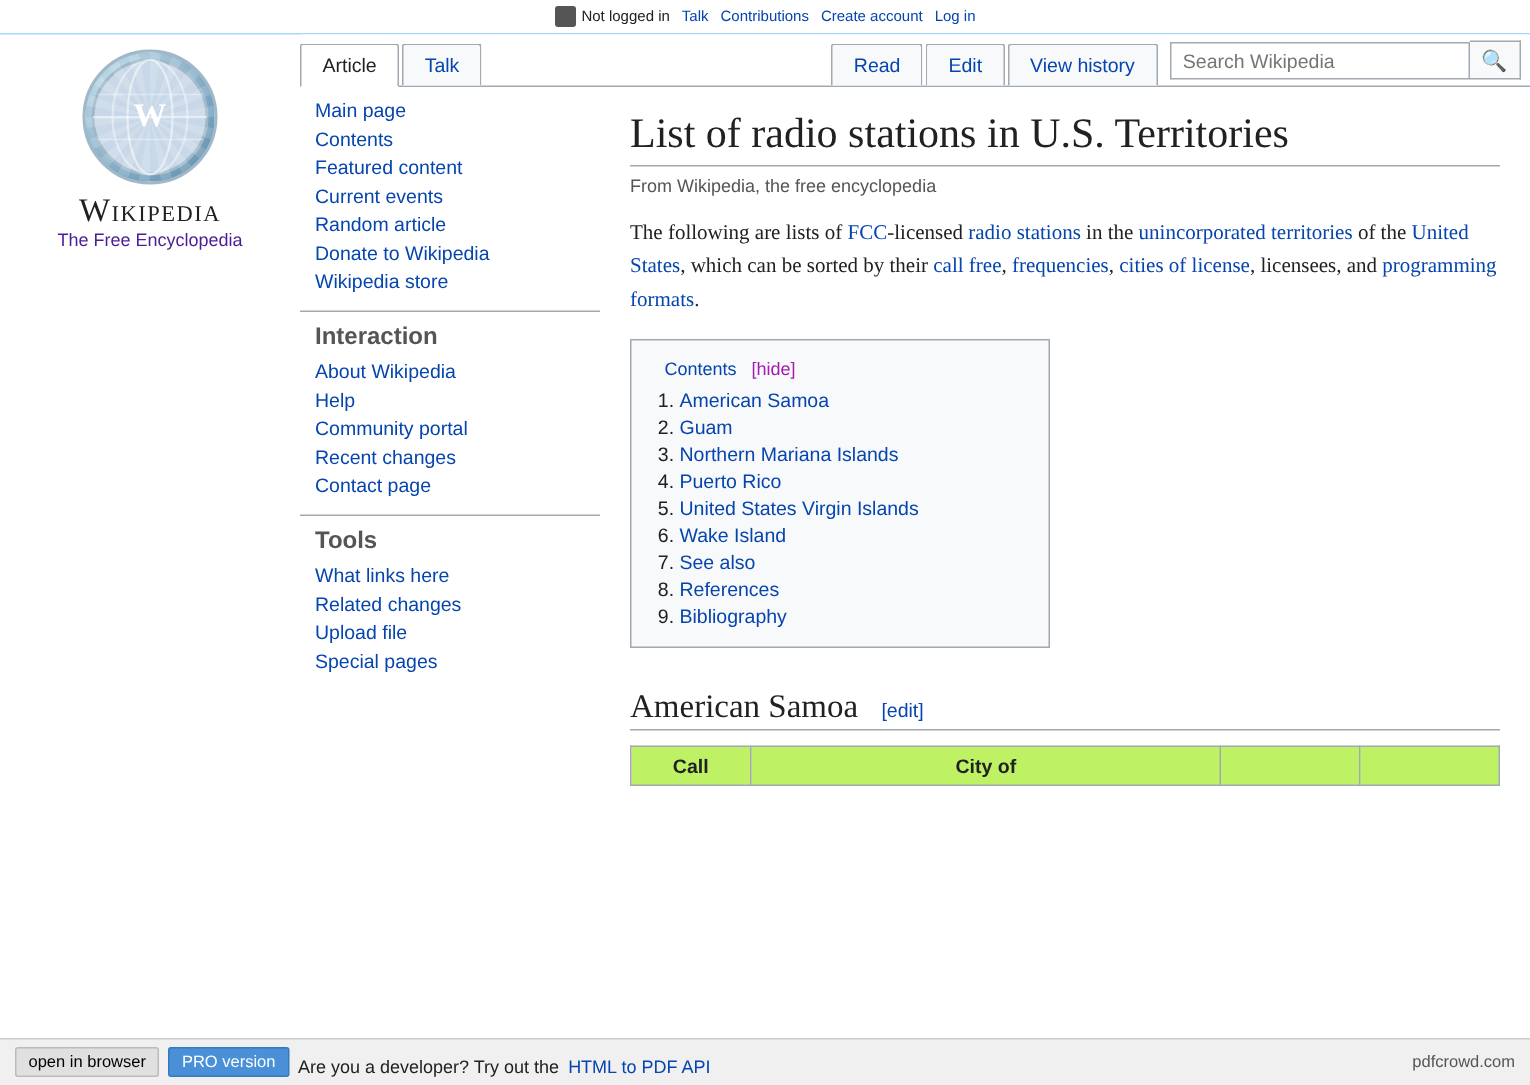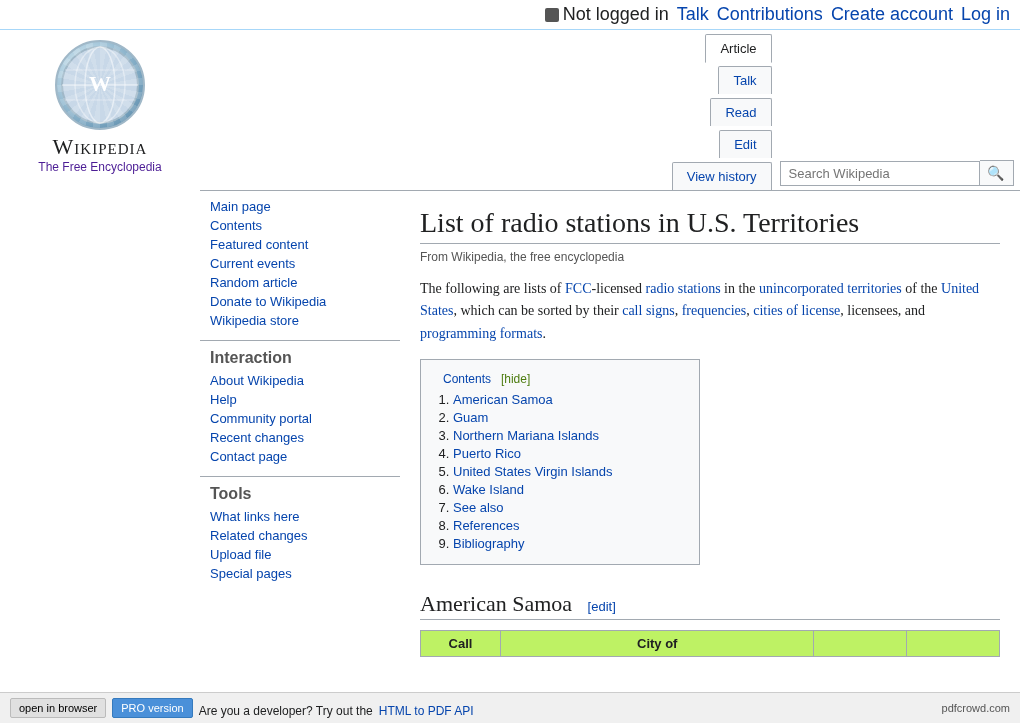--- a/index.html
+++ b/index.html
@@ -1,24 +1,24 @@
 <!DOCTYPE html>
 <html><head>
   <meta charset="utf-8">
   <style>
     * { margin: 0; padding: 0; box-sizing: border-box; }
     body { font-family: 'Linux Libertine', 'Georgia', 'Times', serif; font-size: 14px; color: #202122; background: #fff; }
 
     
     #top-bar {
       display: flex;
-      justify-content: flex-end;
+      justify-content: center;
       align-items: center;
       padding: 4px 10px;
-      font-size: 18px;
+      font-size: 10px;
       font-family: Arial, sans-serif;
       background: #fff;
       border-bottom: 1px solid #a7d7f9;
     }
     #top-bar a { color: #0645ad; text-decoration: none; margin-left: 8px; }
     #logo-area {
       width: 200px;
       display: flex;
       flex-direction: column;
       align-items: center;
@@ -86,21 +86,20 @@
     }
 
     
     #tabs-row {
       display: flex;
       align-items: flex-end;
       border-bottom: 1px solid #a2a9b1;
       padding: 0;
       font-family: Arial, sans-serif;
       font-size: 13px;
-      flex-direction: column;
     }
     .tab {
       padding: 6px 14px;
       border: 1px solid #a2a9b1;
       border-bottom: none;
       background: #f8f9fa;
       color: #0645ad;
       cursor: pointer;
       text-decoration: none;
       margin-right: 2px;
@@ -339,28 +338,28 @@
             <a href="#" class="sidebar-link">Upload file</a>
             <a href="#" class="sidebar-link">Special pages</a>
           </div>
         </div>
 
         <div id="article">
           <h1>List of radio stations in U.S. Territories</h1>
           <p class="from-wiki">From Wikipedia, the free encyclopedia</p>
 
           <p class="article-intro">
-            The following are lists of <a href="#">FCC</a>-licensed <a href="#">radio stations</a> in the <a href="#">unincorporated territories</a> of the <a href="#">United States</a>, which can be sorted by their <a href="#">call signs</a>, <a href="#">frequencies</a>, <a href="#">cities of license</a>, licensees, and <a href="#">programming formats</a>.
+            The following are lists of <a href="#">FCC</a>-licensed <a href="#">radio stations</a> in the <a href="#">unincorporated territories</a> of the <a href="#">United States</a>, which can be sorted by their <a href="#">call free</a>, <a href="#">frequencies</a>, <a href="#">cities of license</a>, licensees, and <a href="#">programming formats</a>.
           </p>
 
           
           <div class="toc">
             <div class="toc-title">
               <span>Contents</span>
-              <span style="color:#4d7c0f;cursor:pointer;font-weight:normal;font-size:12px;">[hide]</span>
+              <span style="color:#a21caf;cursor:pointer;font-weight:normal;font-size:12px;">[hide]</span>
             </div>
             <ol>
               <li><a href="#american-samoa">American Samoa</a></li>
               <li><a href="#guam">Guam</a></li>
               <li><a href="#northern-mariana-islands">Northern Mariana Islands</a></li>
               <li><a href="#puerto-rico">Puerto Rico</a></li>
               <li><a href="#us-virgin-islands">United States Virgin Islands</a></li>
               <li><a href="#wake-island">Wake Island</a></li>
               <li><a href="#see-also">See also</a></li>
               <li><a href="#references">References</a></li>

